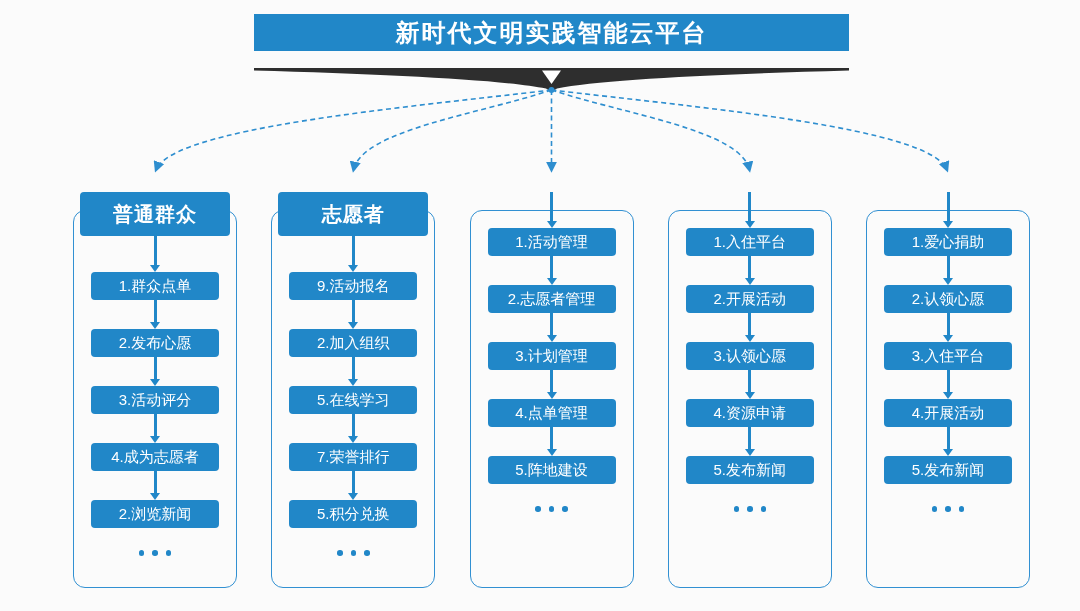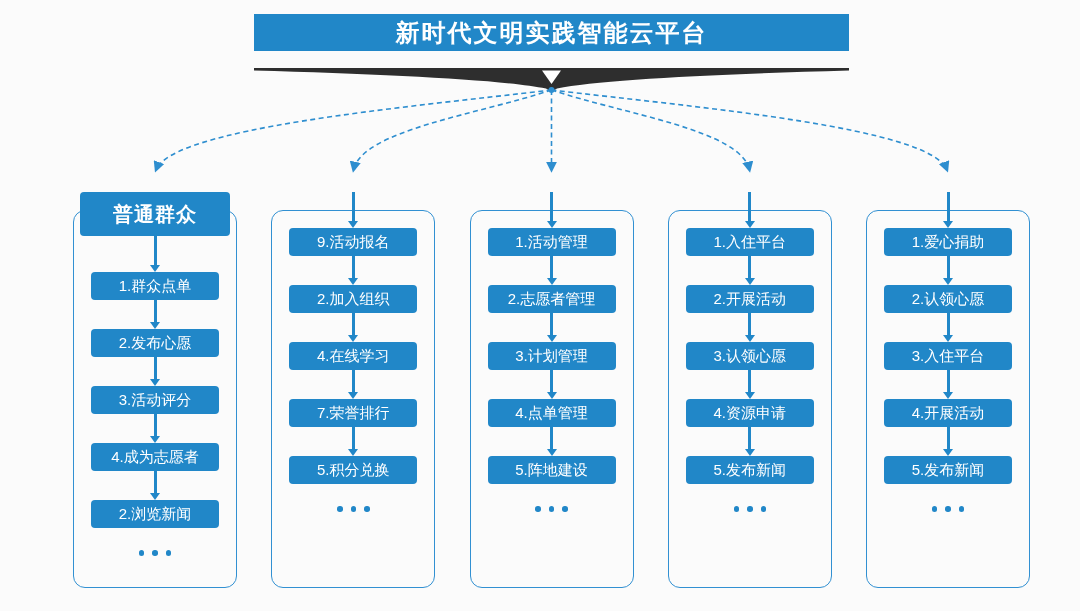--- a/index.html
+++ b/index.html
@@ -98,30 +98,31 @@
         </div><div class="item">2.浏览新闻</div></div>
     <div class="dots" aria-label="...">
       <span class="dot"></span>
       <span class="dot"></span>
       <span class="dot"></span>
     </div>
   </div>
 
   <div class="column">
     <div class="col-outline"></div>
+    <div class="col-header">志愿者</div>
     <div style="display:contents;"><div class="flow-arrow lg">
           <div class="shaft"></div>
           <div class="head"></div>
         </div><div class="item">9.活动报名</div><div class="flow-arrow">
           <div class="shaft"></div>
           <div class="head"></div>
         </div><div class="item">2.加入组织</div><div class="flow-arrow">
           <div class="shaft"></div>
           <div class="head"></div>
-        </div><div class="item">4.在线学习</div><div class="flow-arrow">
+        </div><div class="item">5.在线学习</div><div class="flow-arrow">
           <div class="shaft"></div>
           <div class="head"></div>
         </div><div class="item">7.荣誉排行</div><div class="flow-arrow">
           <div class="shaft"></div>
           <div class="head"></div>
         </div><div class="item">5.积分兑换</div></div>
     <div class="dots" aria-label="...">
       <span class="dot"></span>
       <span class="dot"></span>
       <span class="dot"></span>

